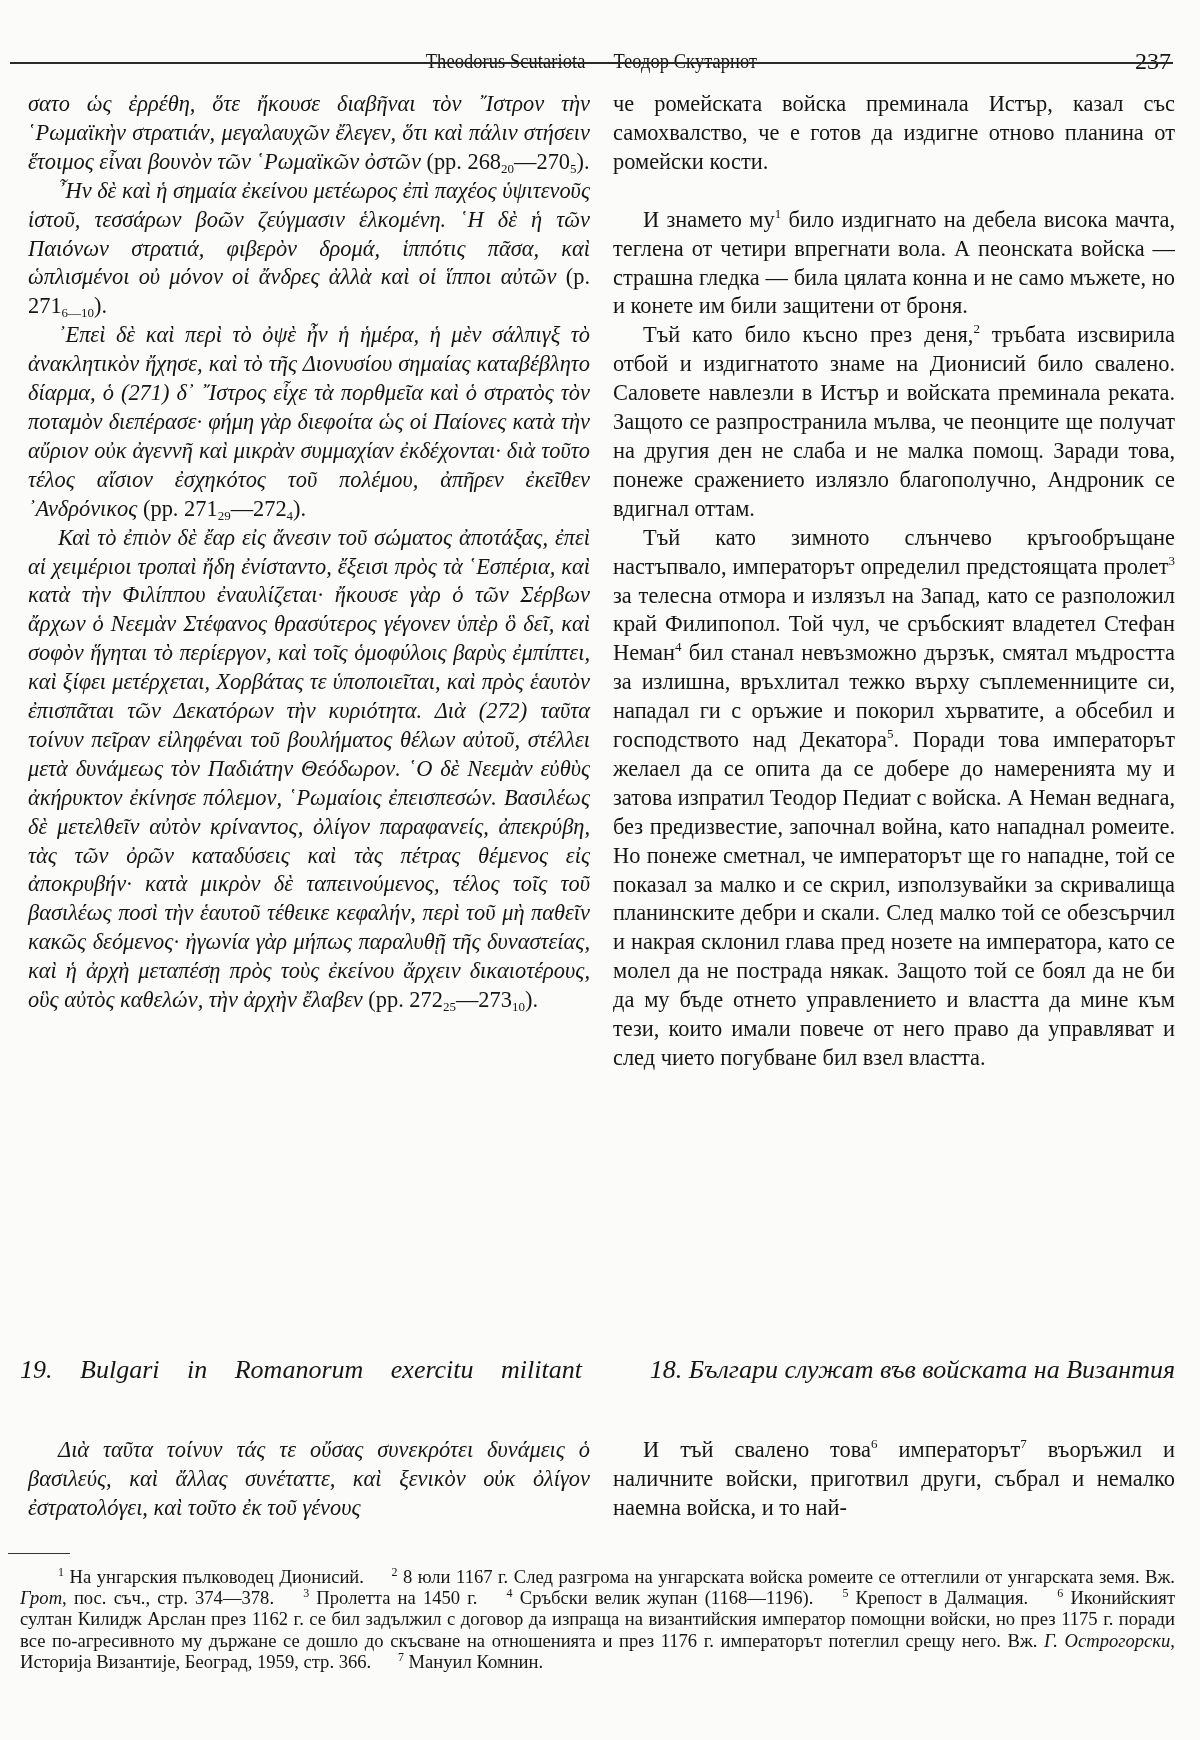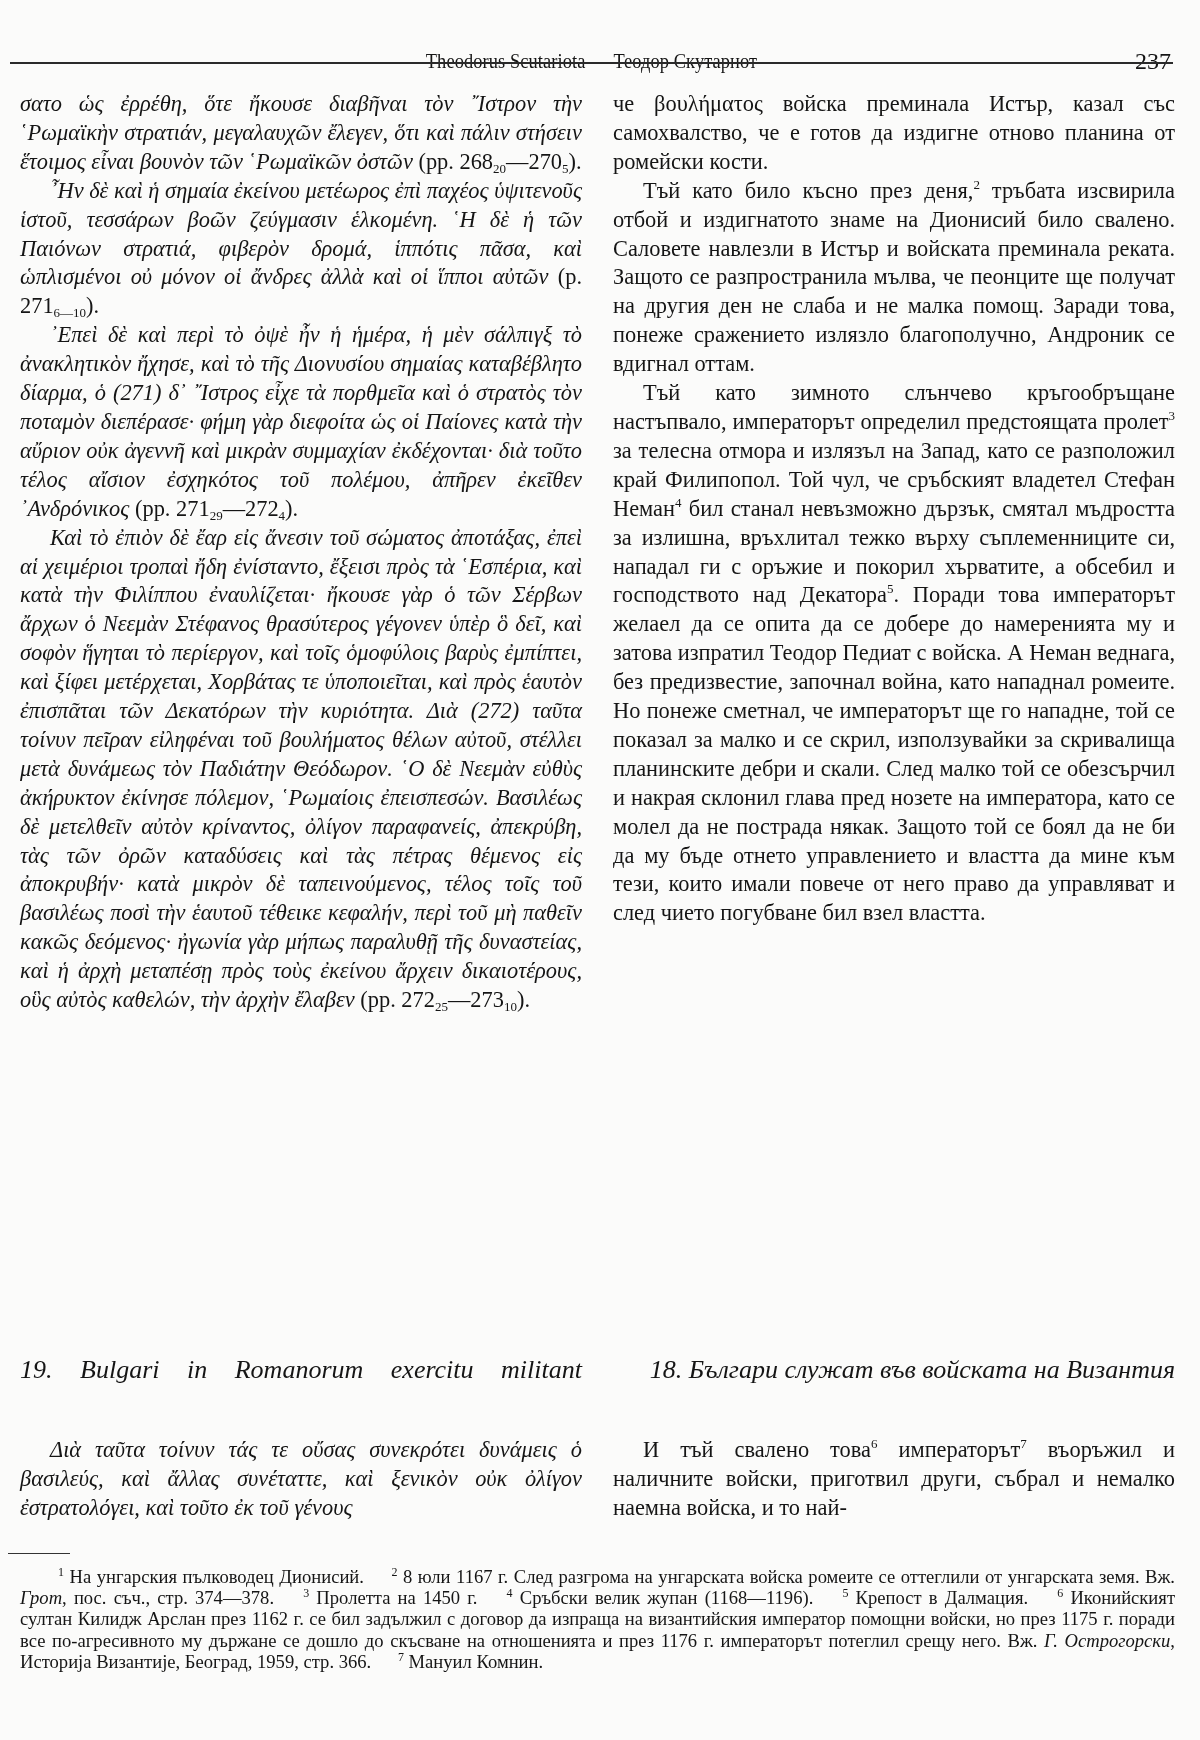--- a/index.html
+++ b/index.html
@@ -20,21 +20,21 @@
     position: absolute; right: 2px; top: 0px; font-size: 24px; font-weight: normal;
   }
   .header-rule {
     position: absolute; left: 10px; top: 62px; width: 1163px; height: 0;
     border-top: 2px solid #2a2a2a;
   }
   .col {
     position: absolute; top: 90px; font-size: 22.4px; line-height: 28.9px;
     text-align: justify;
   }
-  .col-left { left: 20px; width: 562px; font-style: italic; }
+  .col-left { left: 28px; width: 562px; font-style: italic; }
   .col-right { left: 613px; width: 562px; }
   .col p { margin: 0; text-indent: 30px; }
   .col p.noindent { text-indent: 0; }
   .col p.gap { margin-top: 29px; }
   .greek-ref { font-style: normal; }
   sub { font-size: 13px; line-height: 0; vertical-align: -4px; }
   sup { font-size: 13px; line-height: 0; vertical-align: 9px; }
   .section-heading {
     position: absolute; font-style: italic; font-size: 26px; line-height: 28px;
     text-align: right;
@@ -65,21 +65,22 @@
 <div class="header-rule"></div>
 
 <div class="col col-left">
   <p class="noindent"><span>σατο ὡς ἐρρέθη, ὅτε ἤκουσε διαβῆναι τὸν ῎Ιστρον τὴν ῾Ρωμαϊκὴν στρατιάν, μεγαλαυχῶν ἔλεγεν, ὅτι καὶ πάλιν στήσειν ἕτοιμος εἶναι βουνὸν τῶν ῾Ρωμαϊκῶν ὀστῶν</span> <span class="greek-ref"><span>(pp. 268</span><sub>20</sub><span>—270</span><sub>5</sub><span>).</span></span></p>
   <p><span>῏Ην δὲ καὶ ἡ σημαία ἐκείνου μετέωρος ἐπὶ παχέος ὑψιτενοῦς ἱστοῦ, τεσσάρων βοῶν ζεύγμασιν ἑλκομένη. ῾Η δὲ ἡ τῶν Παιόνων στρατιά, φιβερὸν δρομά, ἱππότις πᾶσα, καὶ ὡπλισμένοι οὐ μόνον οἱ ἄνδρες ἀλλὰ καὶ οἱ ἵπποι αὐτῶν</span> <span class="greek-ref"><span>(p. 271</span><sub>6—10</sub><span>).</span></span></p>
   <p><span>᾿Επεὶ δὲ καὶ περὶ τὸ ὀψὲ ἦν ἡ ἡμέρα, ἡ μὲν σάλπιγξ τὸ ἀνακλητικὸν ἤχησε, καὶ τὸ τῆς Διονυσίου σημαίας καταβέβλητο δίαρμα, ὁ (271) δ᾿ ῎Ιστρος εἶχε τὰ πορθμεῖα καὶ ὁ στρατὸς τὸν ποταμὸν διεπέρασε· φήμη γὰρ διεφοίτα ὡς οἱ Παίονες κατὰ τὴν αὔριον οὐκ ἀγεννῆ καὶ μικρὰν συμμαχίαν ἐκδέχονται· διὰ τοῦτο τέλος αἴσιον ἐσχηκότος τοῦ πολέμου, ἀπῆρεν ἐκεῖθεν ᾿Ανδρόνικος</span> <span class="greek-ref"><span>(pp. 271</span><sub>29</sub><span>—272</span><sub>4</sub><span>).</span></span></p>
   <p><span>Καὶ τὸ ἐπιὸν δὲ ἔαρ εἰς ἄνεσιν τοῦ σώματος ἀποτάξας, ἐπεὶ αἱ χειμέριοι τροπαὶ ἤδη ἐνίσταντο, ἔξεισι πρὸς τὰ ῾Εσπέρια, καὶ κατὰ τὴν Φιλίππου ἐναυλίζεται· ἤκουσε γὰρ ὁ τῶν Σέρβων ἄρχων ὁ Νεεμὰν Στέφανος θρασύτερος γέγονεν ὑπὲρ ὃ δεῖ, καὶ σοφὸν ἥγηται τὸ περίεργον, καὶ τοῖς ὁμοφύλοις βαρὺς ἐμπίπτει, καὶ ξίφει μετέρχεται, Χορβάτας τε ὑποποιεῖται, καὶ πρὸς ἑαυτὸν ἐπισπᾶται τῶν Δεκατόρων τὴν κυριότητα. Διὰ (272) ταῦτα τοίνυν πεῖραν εἰληφέναι τοῦ βουλήματος θέλων αὐτοῦ, στέλλει μετὰ δυνάμεως τὸν Παδιάτην Θεόδωρον. ῾Ο δὲ Νεεμὰν εὐθὺς ἀκήρυκτον ἐκίνησε πόλεμον, ῾Ρωμαίοις ἐπεισπεσών. Βασιλέως δὲ μετελθεῖν αὐτὸν κρίναντος, ὀλίγον παραφανείς, ἀπεκρύβη, τὰς τῶν ὀρῶν καταδύσεις καὶ τὰς πέτρας θέμενος εἰς ἀποκρυβήν· κατὰ μικρὸν δὲ ταπεινούμενος, τέλος τοῖς τοῦ βασιλέως ποσὶ τὴν ἑαυτοῦ τέθεικε κεφαλήν, περὶ τοῦ μὴ παθεῖν κακῶς δεόμενος· ἠγωνία γὰρ μήπως παραλυθῇ τῆς δυναστείας, καὶ ἡ ἀρχὴ μεταπέσῃ πρὸς τοὺς ἐκείνου ἄρχειν δικαιοτέρους, οὓς αὐτὸς καθελών, τὴν ἀρχὴν ἔλαβεν</span> <span class="greek-ref"><span>(pp. 272</span><sub>25</sub><span>—273</span><sub>10</sub><span>).</span></span></p>
 </div>
 
 <div class="col col-right">
-  <p class="noindent"><span>че βουλήματος войска преминала Истър, казал със самохвалство, че е готов да издигне отново планина от ромейски кости.</span></p>
+  <p class="noindent"><span>че ромейската войска преминала Истър, казал със самохвалство, че е готов да издигне отново планина от ромейски кости.</span></p>
+  <p class="gap"><span>И знамето му</span><sup>1</sup><span> било издигнато на дебела висока мачта, теглена от четири впрегнати вола. А пеонската войска — страшна гледка — била цялата конна и не само мъжете, но и конете им били защитени от броня.</span></p>
   <p><span>Тъй като било късно през деня,</span><sup>2</sup><span> тръбата изсвирила отбой и издигнатото знаме на Дионисий било свалено. Саловете навлезли в Истър и войската преминала реката. Защото се разпространила мълва, че пеонците ще получат на другия ден не слаба и не малка помощ. Заради това, понеже сражението излязло благополучно, Андроник се вдигнал оттам.</span></p>
   <p><span>Тъй като зимното слънчево кръгообръщане настъпвало, императорът определил предстоящата пролет</span><sup>3</sup><span> за телесна отмора и излязъл на Запад, като се разположил край Филипопол. Той чул, че сръбският владетел Стефан Неман</span><sup>4</sup><span> бил станал невъзможно дързък, смятал мъдростта за излишна, връхлитал тежко върху съплеменниците си, нападал ги с оръжие и покорил хърватите, а обсебил и господството над Декатора</span><sup>5</sup><span>. Поради това императорът желаел да се опита да се добере до намеренията му и затова изпратил Теодор Педиат с войска. А Неман веднага, без предизвестие, започнал война, като нападнал ромеите. Но понеже сметнал, че императорът ще го нападне, той се показал за малко и се скрил, използувайки за скривалища планинските дебри и скали. След малко той се обезсърчил и накрая склонил глава пред нозете на императора, като се молел да не пострада някак. Защото той се боял да не би да му бъде отнето управлението и властта да мине към тези, които имали повече от него право да управляват и след чието погубване бил взел властта.</span></p>
 </div>
 
 <div class="section-heading heading-left">19. Bulgari in Romanorum exercitu militant</div>
 <div class="section-heading heading-right">18. Българи служат във войската на Византия</div>
 
 <div class="col col-left col2">
   <p>Διὰ ταῦτα τοίνυν τάς τε οὔσας συνεκρότει δυνάμεις ὁ βασιλεύς, καὶ ἄλλας συνέταττε, καὶ ξενικὸν οὐκ ὀλίγον ἐστρατολόγει, καὶ τοῦτο ἐκ τοῦ γένους</p>
 </div>

